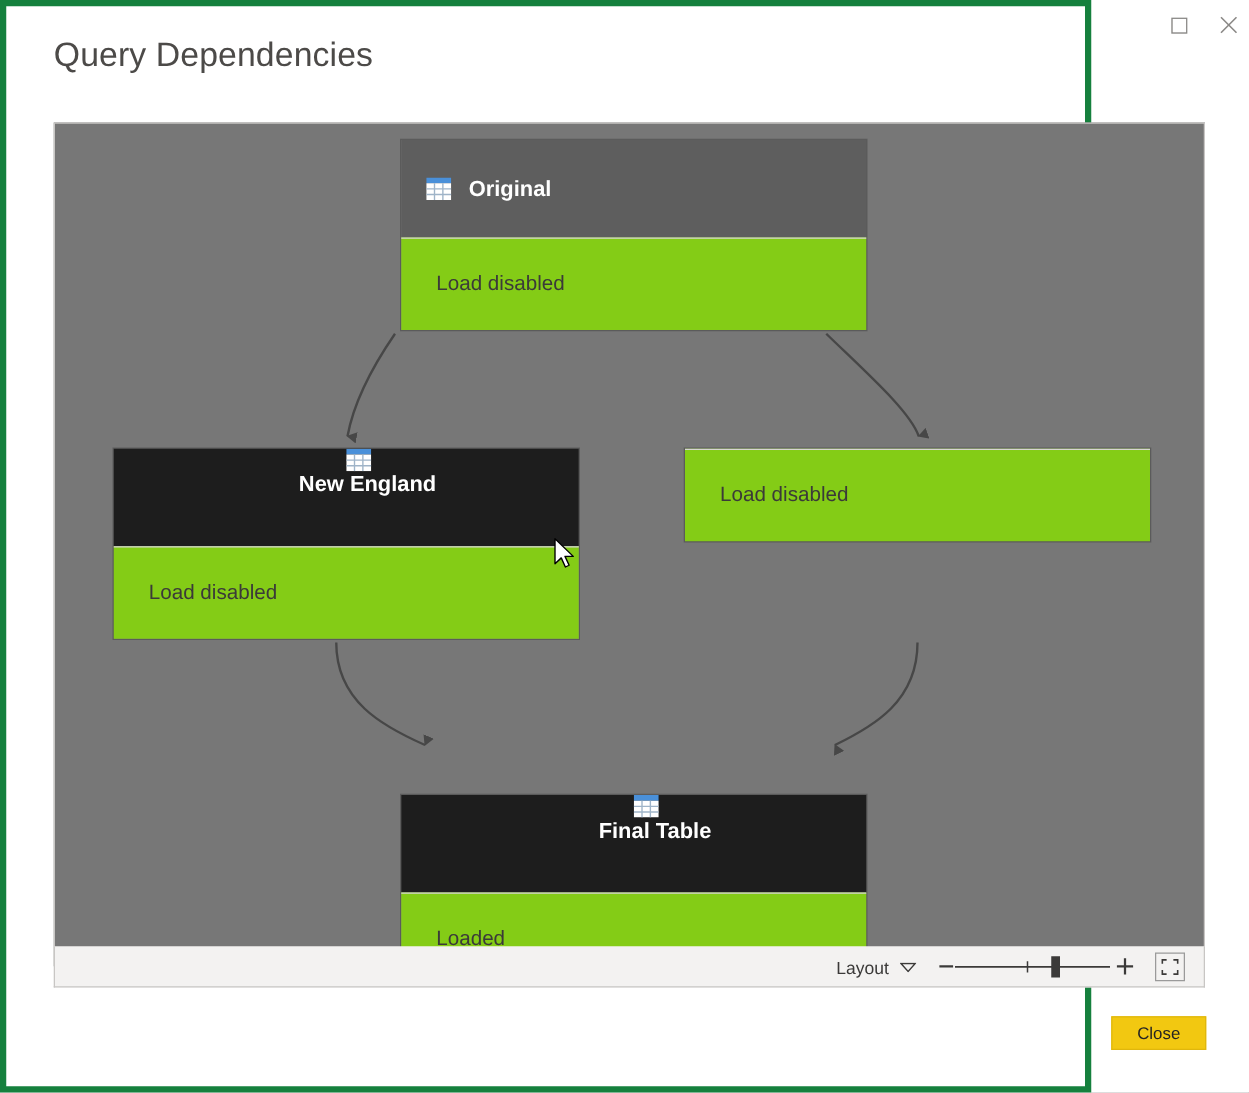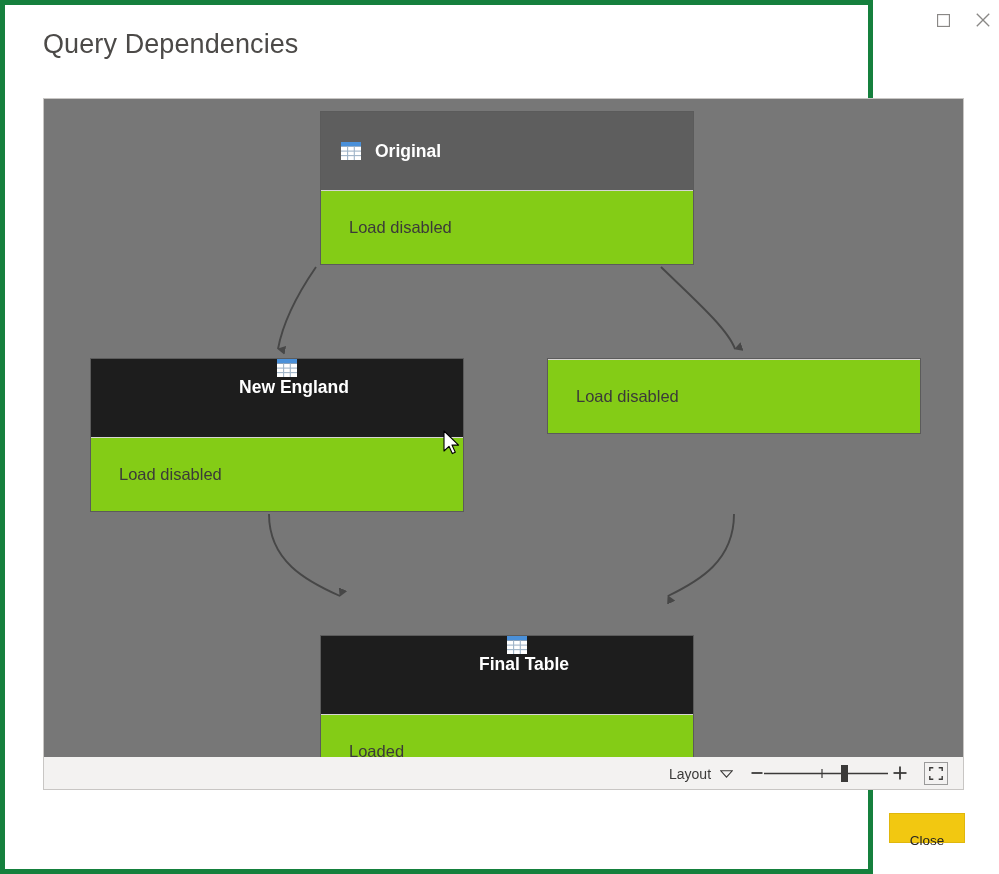--- a/index.html
+++ b/index.html
@@ -204,21 +204,21 @@
     left: 884px;
     top: 808px;
     width: 76px;
     height: 27px;
     background: #f2c811;
     border: 1px solid #e0b70c;
     color: #252423;
     font-size: 13.5px;
     font-family: "Liberation Sans", sans-serif;
     cursor: default;
-    padding: 14px;
+    padding: 0;
     line-height: 25px;
   }
 
   
   #mouse-cursor {
     position: absolute;
     left: 399px;
     top: 331px;
     width: 18px;
     height: 26px;

